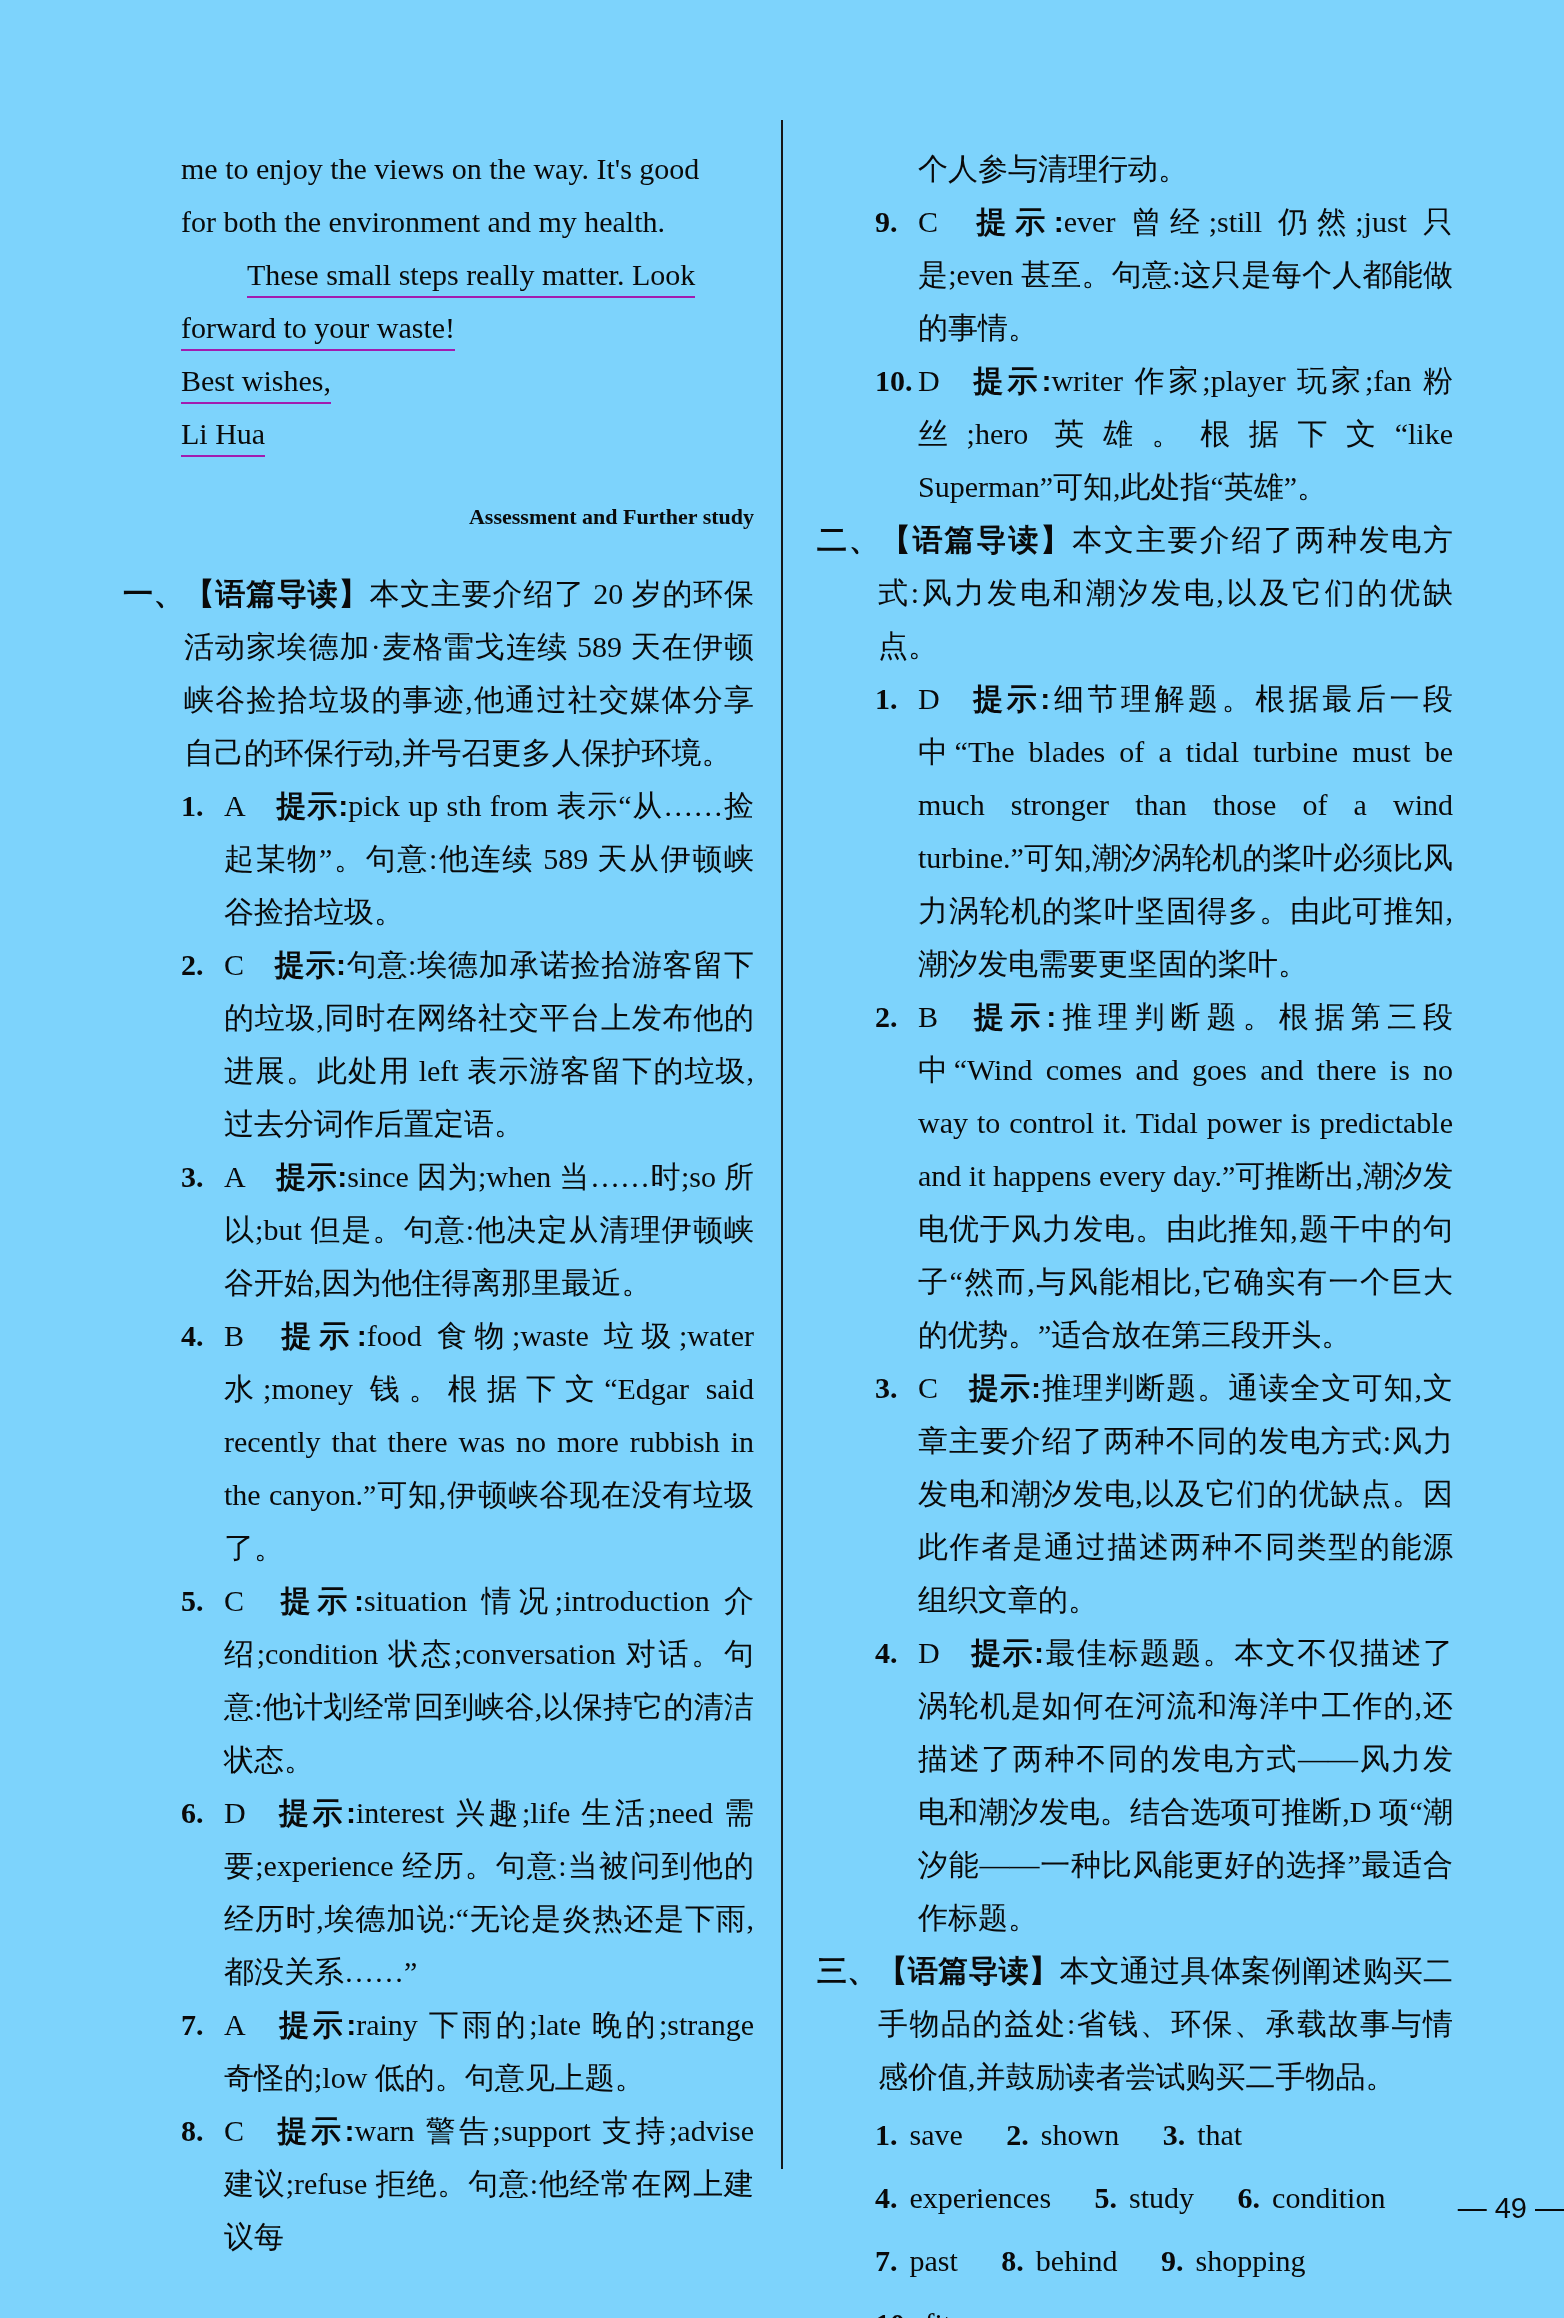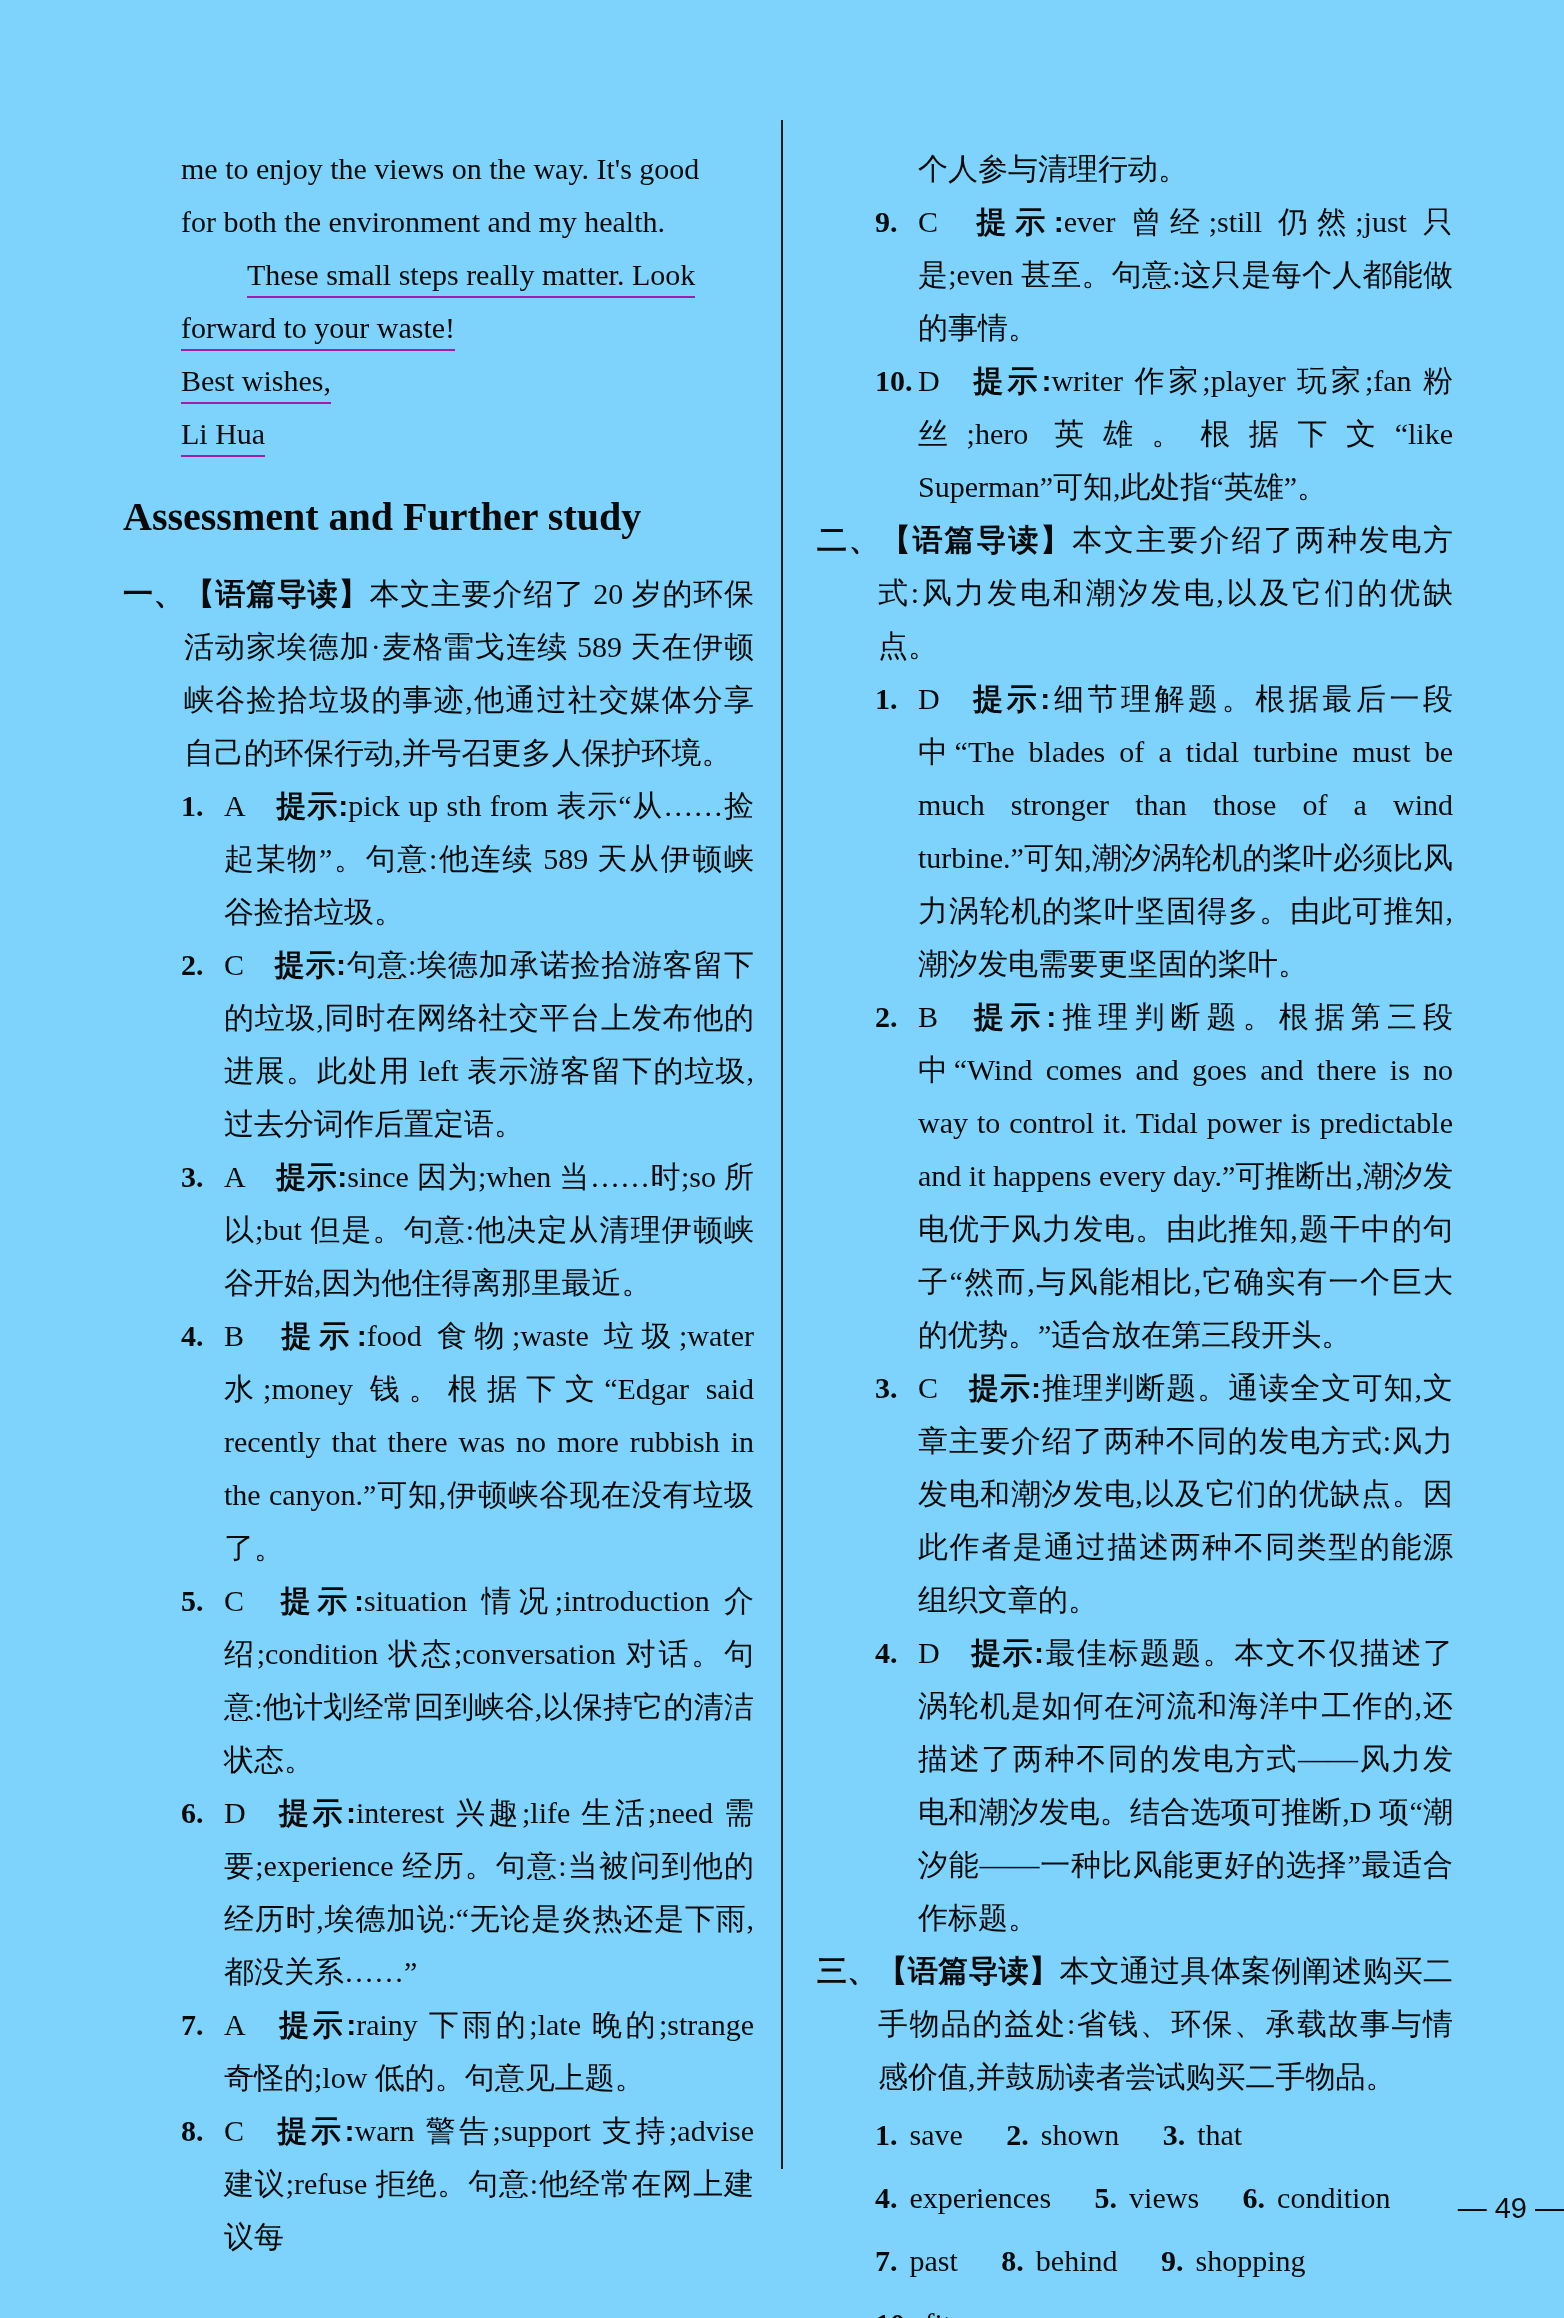--- a/index.html
+++ b/index.html
@@ -30,22 +30,22 @@
   
   .letter { margin-left: 58px; width: 573px; font-size: 30px; }
   .letter-line { white-space: nowrap; }
   .letter-line.indent { padding-left: 66px; }
   .letter-line.align-right { }
   .ul { border-bottom: 2px solid #a21caf; padding-bottom: 5.3px; }
 
   
   .afs-heading {
     margin: 30px 0 24px 0;
-    text-align: left;
-    font-size: 40px;
+    text-align: right;
+    font-size: 22px;
     font-weight: 700;
     line-height: 53px;
     font-family: "Liberation Serif", "DejaVu Serif", serif;
   }
 
   
   .sec-intro {
     padding-left: 61px;
     text-indent: -61px;
     text-align: justify;
@@ -193,21 +193,21 @@
       <span class="marker">三、</span><span class="guide">【语篇导读】</span><span>本文通过具体案例阐述购买二手物品的益处:省钱、环保、承载故事与情感价值,并鼓励读者尝试购买二手物品。</span>
     </div>
 
     <div class="word-line">
       <span class="wpair"><span class="wnum">1.</span><span>save</span></span>
       <span class="wpair"><span class="wnum">2.</span><span>shown</span></span>
       <span class="wpair"><span class="wnum">3.</span><span>that</span></span>
     </div>
     <div class="word-line">
       <span class="wpair"><span class="wnum">4.</span><span>experiences</span></span>
-      <span class="wpair"><span class="wnum">5.</span><span>views</span></span>
+      <span class="wpair"><span class="wnum">5.</span><span>study</span></span>
       <span class="wpair"><span class="wnum">6.</span><span>condition</span></span>
     </div>
     <div class="word-line">
       <span class="wpair"><span class="wnum">7.</span><span>past</span></span>
       <span class="wpair"><span class="wnum">8.</span><span>behind</span></span>
       <span class="wpair"><span class="wnum">9.</span><span>shopping</span></span>
     </div>
     <div class="word-line">
       <span class="wpair"><span class="wnum">10.</span><span>fit</span></span>
     </div>

